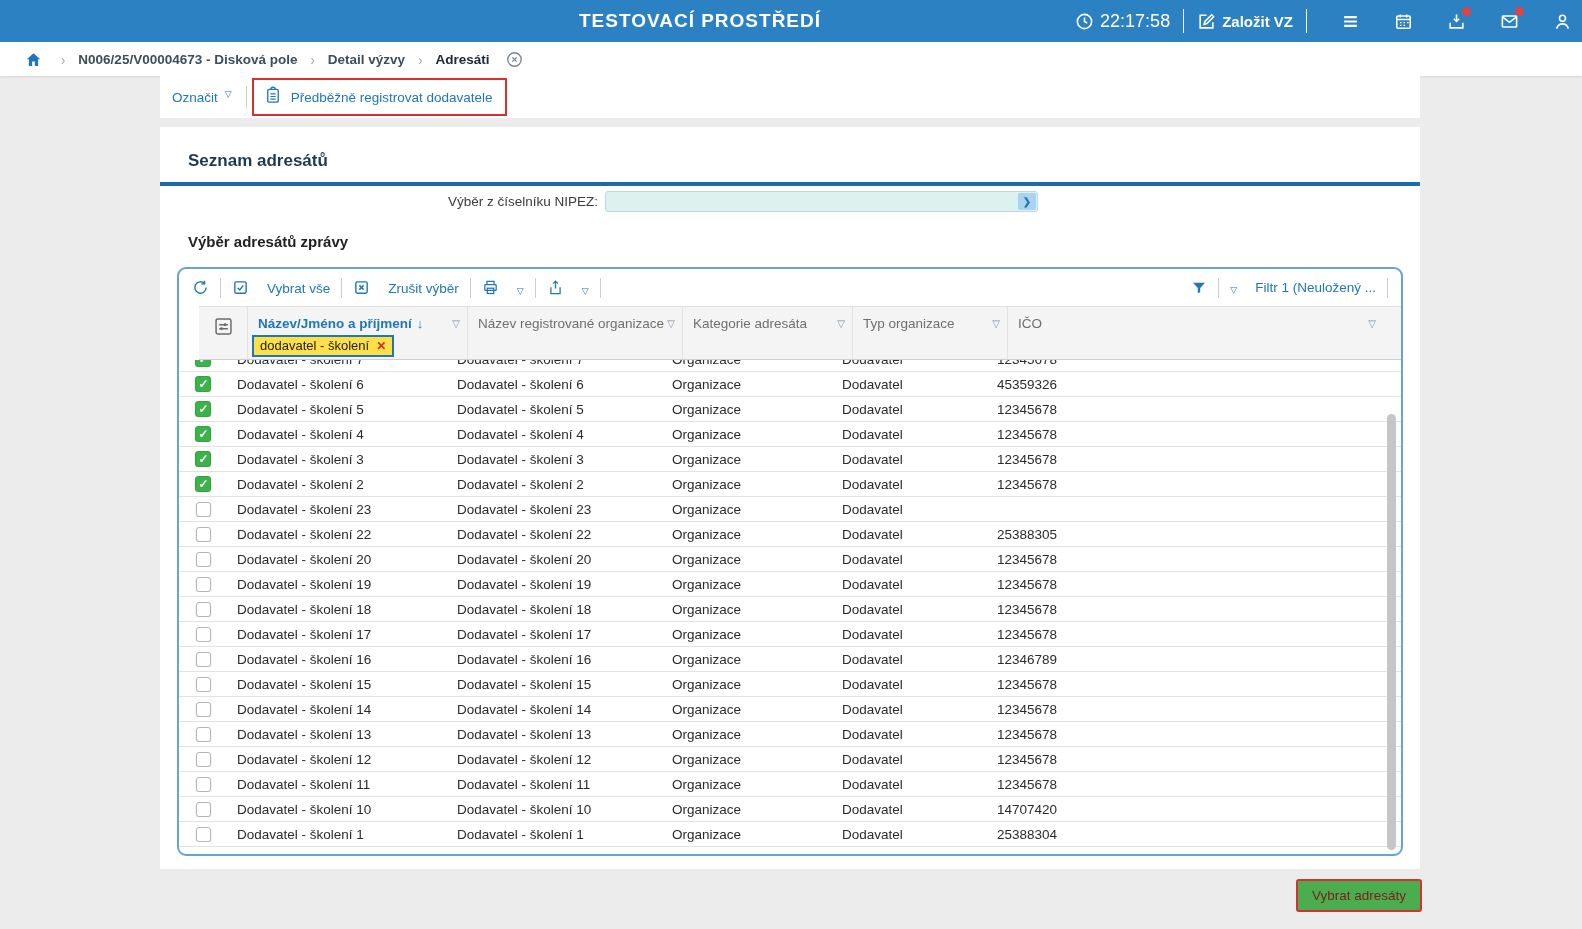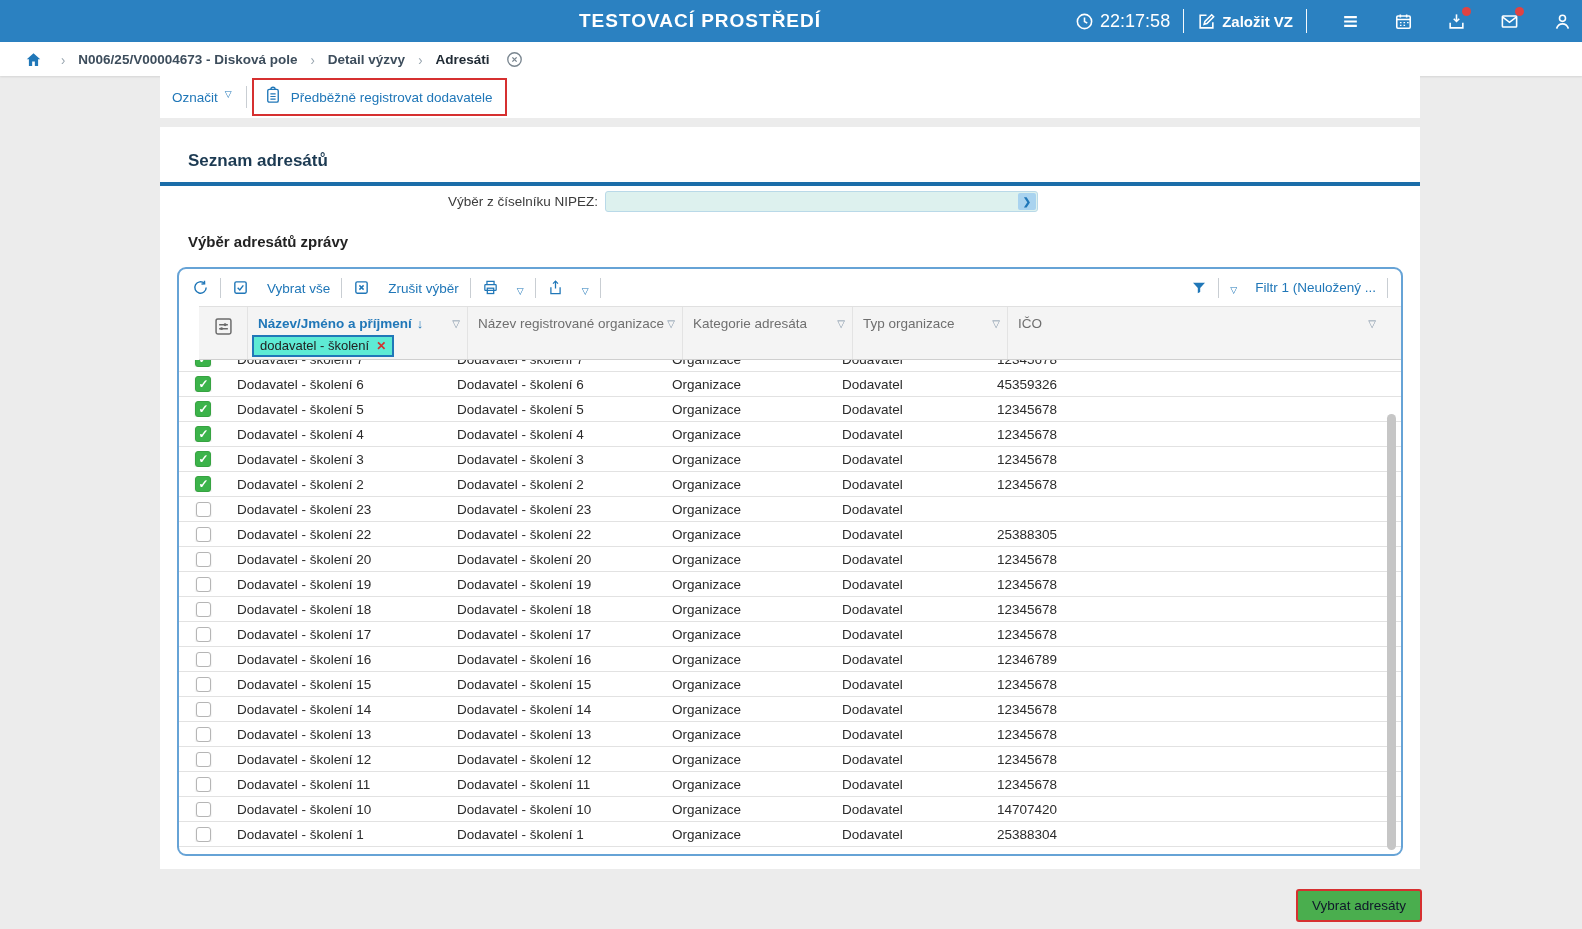--- a/index.html
+++ b/index.html
@@ -70,35 +70,35 @@
   .funnel svg{width:16px;height:16px;}
 
   .gridcols{display:grid;grid-template-columns:48px 220px 215px 170px 155px 1fr;padding-right:18px;}
   .grid-header{background:#f4f4f4;border-top:1px solid #e0e0e0;border-bottom:1px solid #cfcfcf;height:54px;margin-left:20px;}
   .hcell{position:relative;padding:9px 22px 0 10px;font-size:13.5px;color:#6f6f6f;border-left:1px solid #e3e3e3;white-space:nowrap;overflow:hidden;}
   .hcell.hc-cb{border-left:none;display:flex;align-items:flex-start;justify-content:center;padding:9px 0 0;color:#6b6b6b;}
   .hc-cb svg{width:21px;height:21px;}
   .hc-name .hlabel{color:var(--c-accent-blue);font-weight:700;}
   .sort-arrow{color:var(--c-accent-blue);font-size:13px;margin-left:5px;}
   .hfilter{position:absolute;right:7px;top:11px;color:#7b8fa3;font-size:10px;}
-  .filter-tag{position:absolute;left:4px;top:28px;display:inline-flex;align-items:center;gap:7px;background:#5eead4;border:2px solid var(--c-accent-blue);padding:1px 6px 2px;font-size:13px;font-weight:400;color:#222;}
+  .filter-tag{position:absolute;left:4px;top:28px;display:inline-flex;align-items:center;gap:7px;background:#fde047;border:2px solid var(--c-accent-blue);padding:1px 6px 2px;font-size:13px;font-weight:400;color:#222;}
   .tag-x{color:#d32f2f;font-weight:700;font-size:12px;background:none;border:0;padding:0;line-height:1;}
 
   .grid-body{height:487px;overflow:hidden;}
   .grid-row{height:25px;border-bottom:1px solid #e2e2e2;align-items:center;font-size:13.5px;color:#2b2b2b;}
   .grid-row:first-child{margin-top:-13px;}
   .cell{padding-left:10px;white-space:nowrap;overflow:hidden;}
   .cb-cell{display:flex;justify-content:center;padding-left:0;}
   .cb{position:relative;width:15px;height:15px;border:1px solid #b5b5b5;border-radius:3px;background:#fff;box-shadow:0 1px 2px rgba(0,0,0,.14);display:inline-block;}
   .cb.checked{width:16px;height:16px;background:var(--c-checked-green);border-color:#36a341;}
   .cb.checked::after{content:"\2713";position:absolute;left:2.5px;top:-0.5px;color:#fff;font-size:12px;font-weight:700;}
   .scroll-thumb{position:absolute;right:5px;top:145px;width:9px;height:436px;border-radius:5px;background:#c6c6c6;}
 
   
-  .submit-btn{position:absolute;left:1296px;top:879px;width:126px;height:33px;background:var(--c-button-green);color:#0f172a;border:2px solid var(--c-annotation-red);border-radius:3px;font-family:inherit;font-size:13.5px;margin-top:10px;}
+  .submit-btn{position:absolute;left:1296px;top:879px;width:126px;height:33px;background:var(--c-button-green);color:#7f1d1d;border:2px solid var(--c-annotation-red);border-radius:3px;font-family:inherit;font-size:13.5px;}
 </style>
 </head>
 <body>
 
 <div class="screen">
 
   <header class="topbar">
     <div class="env-title">TESTOVACÍ PROSTŘEDÍ</div>
     <div class="topbar-right">
       <span class="tb-item">

